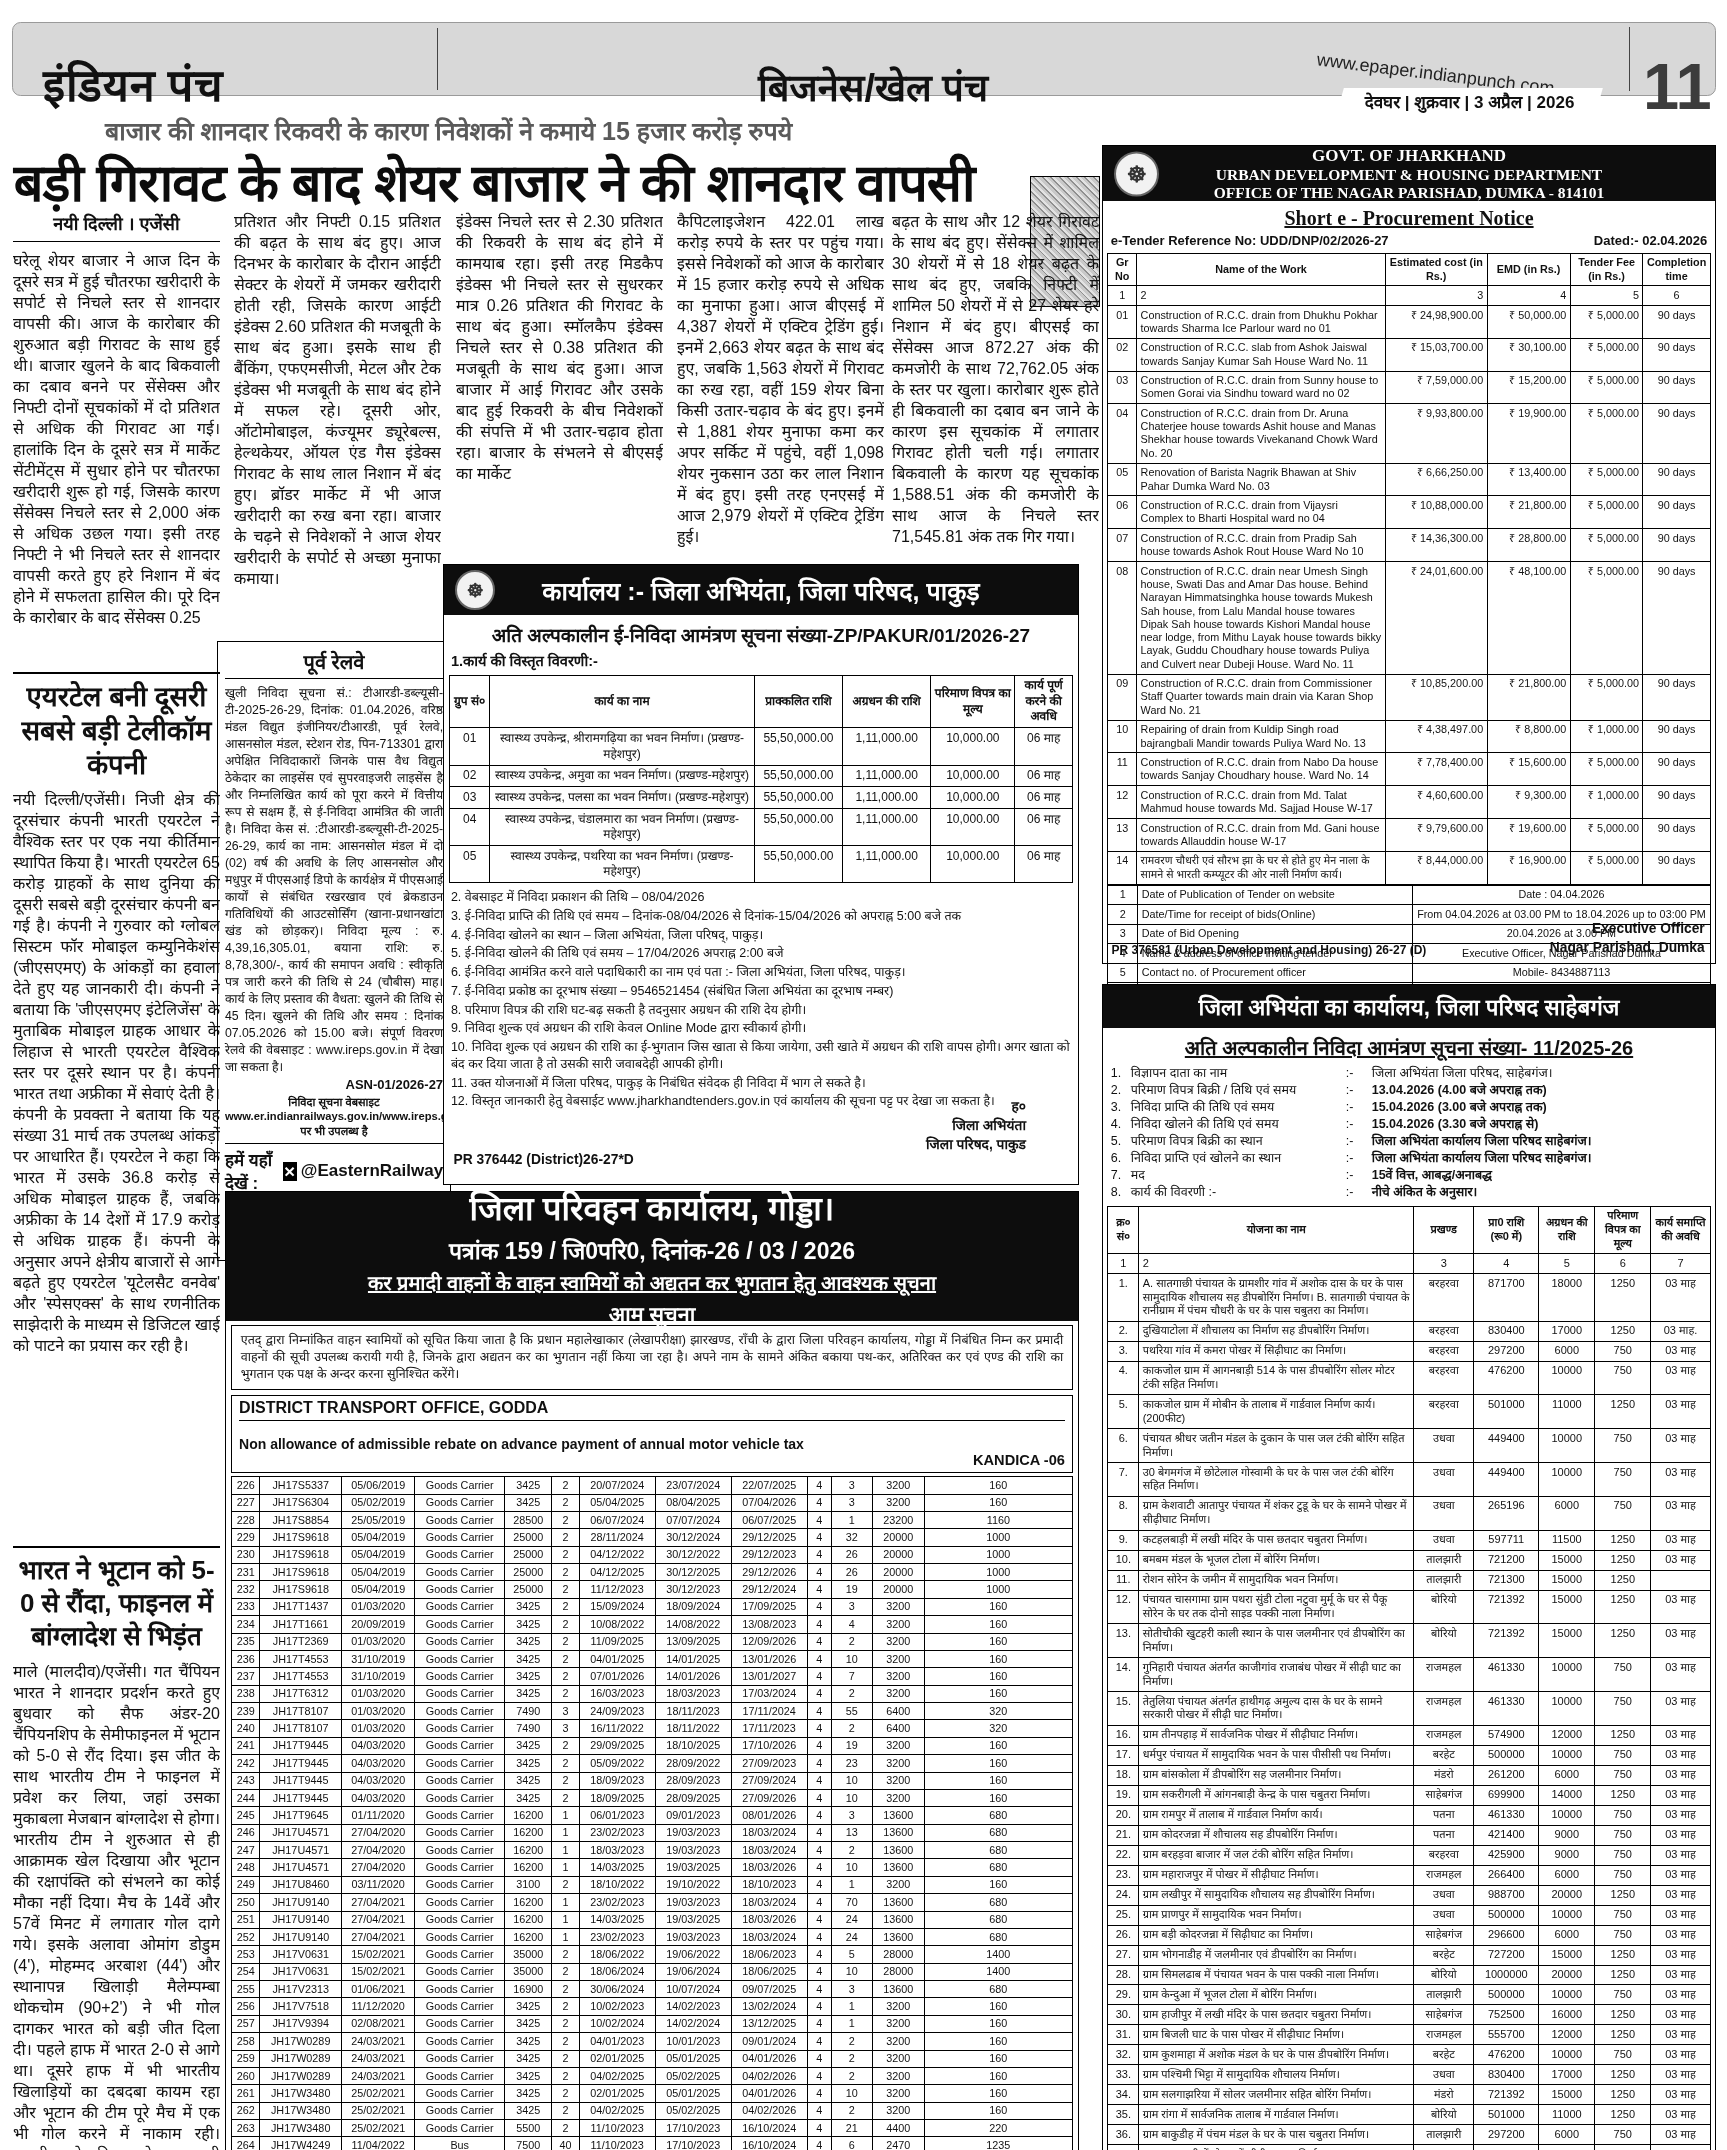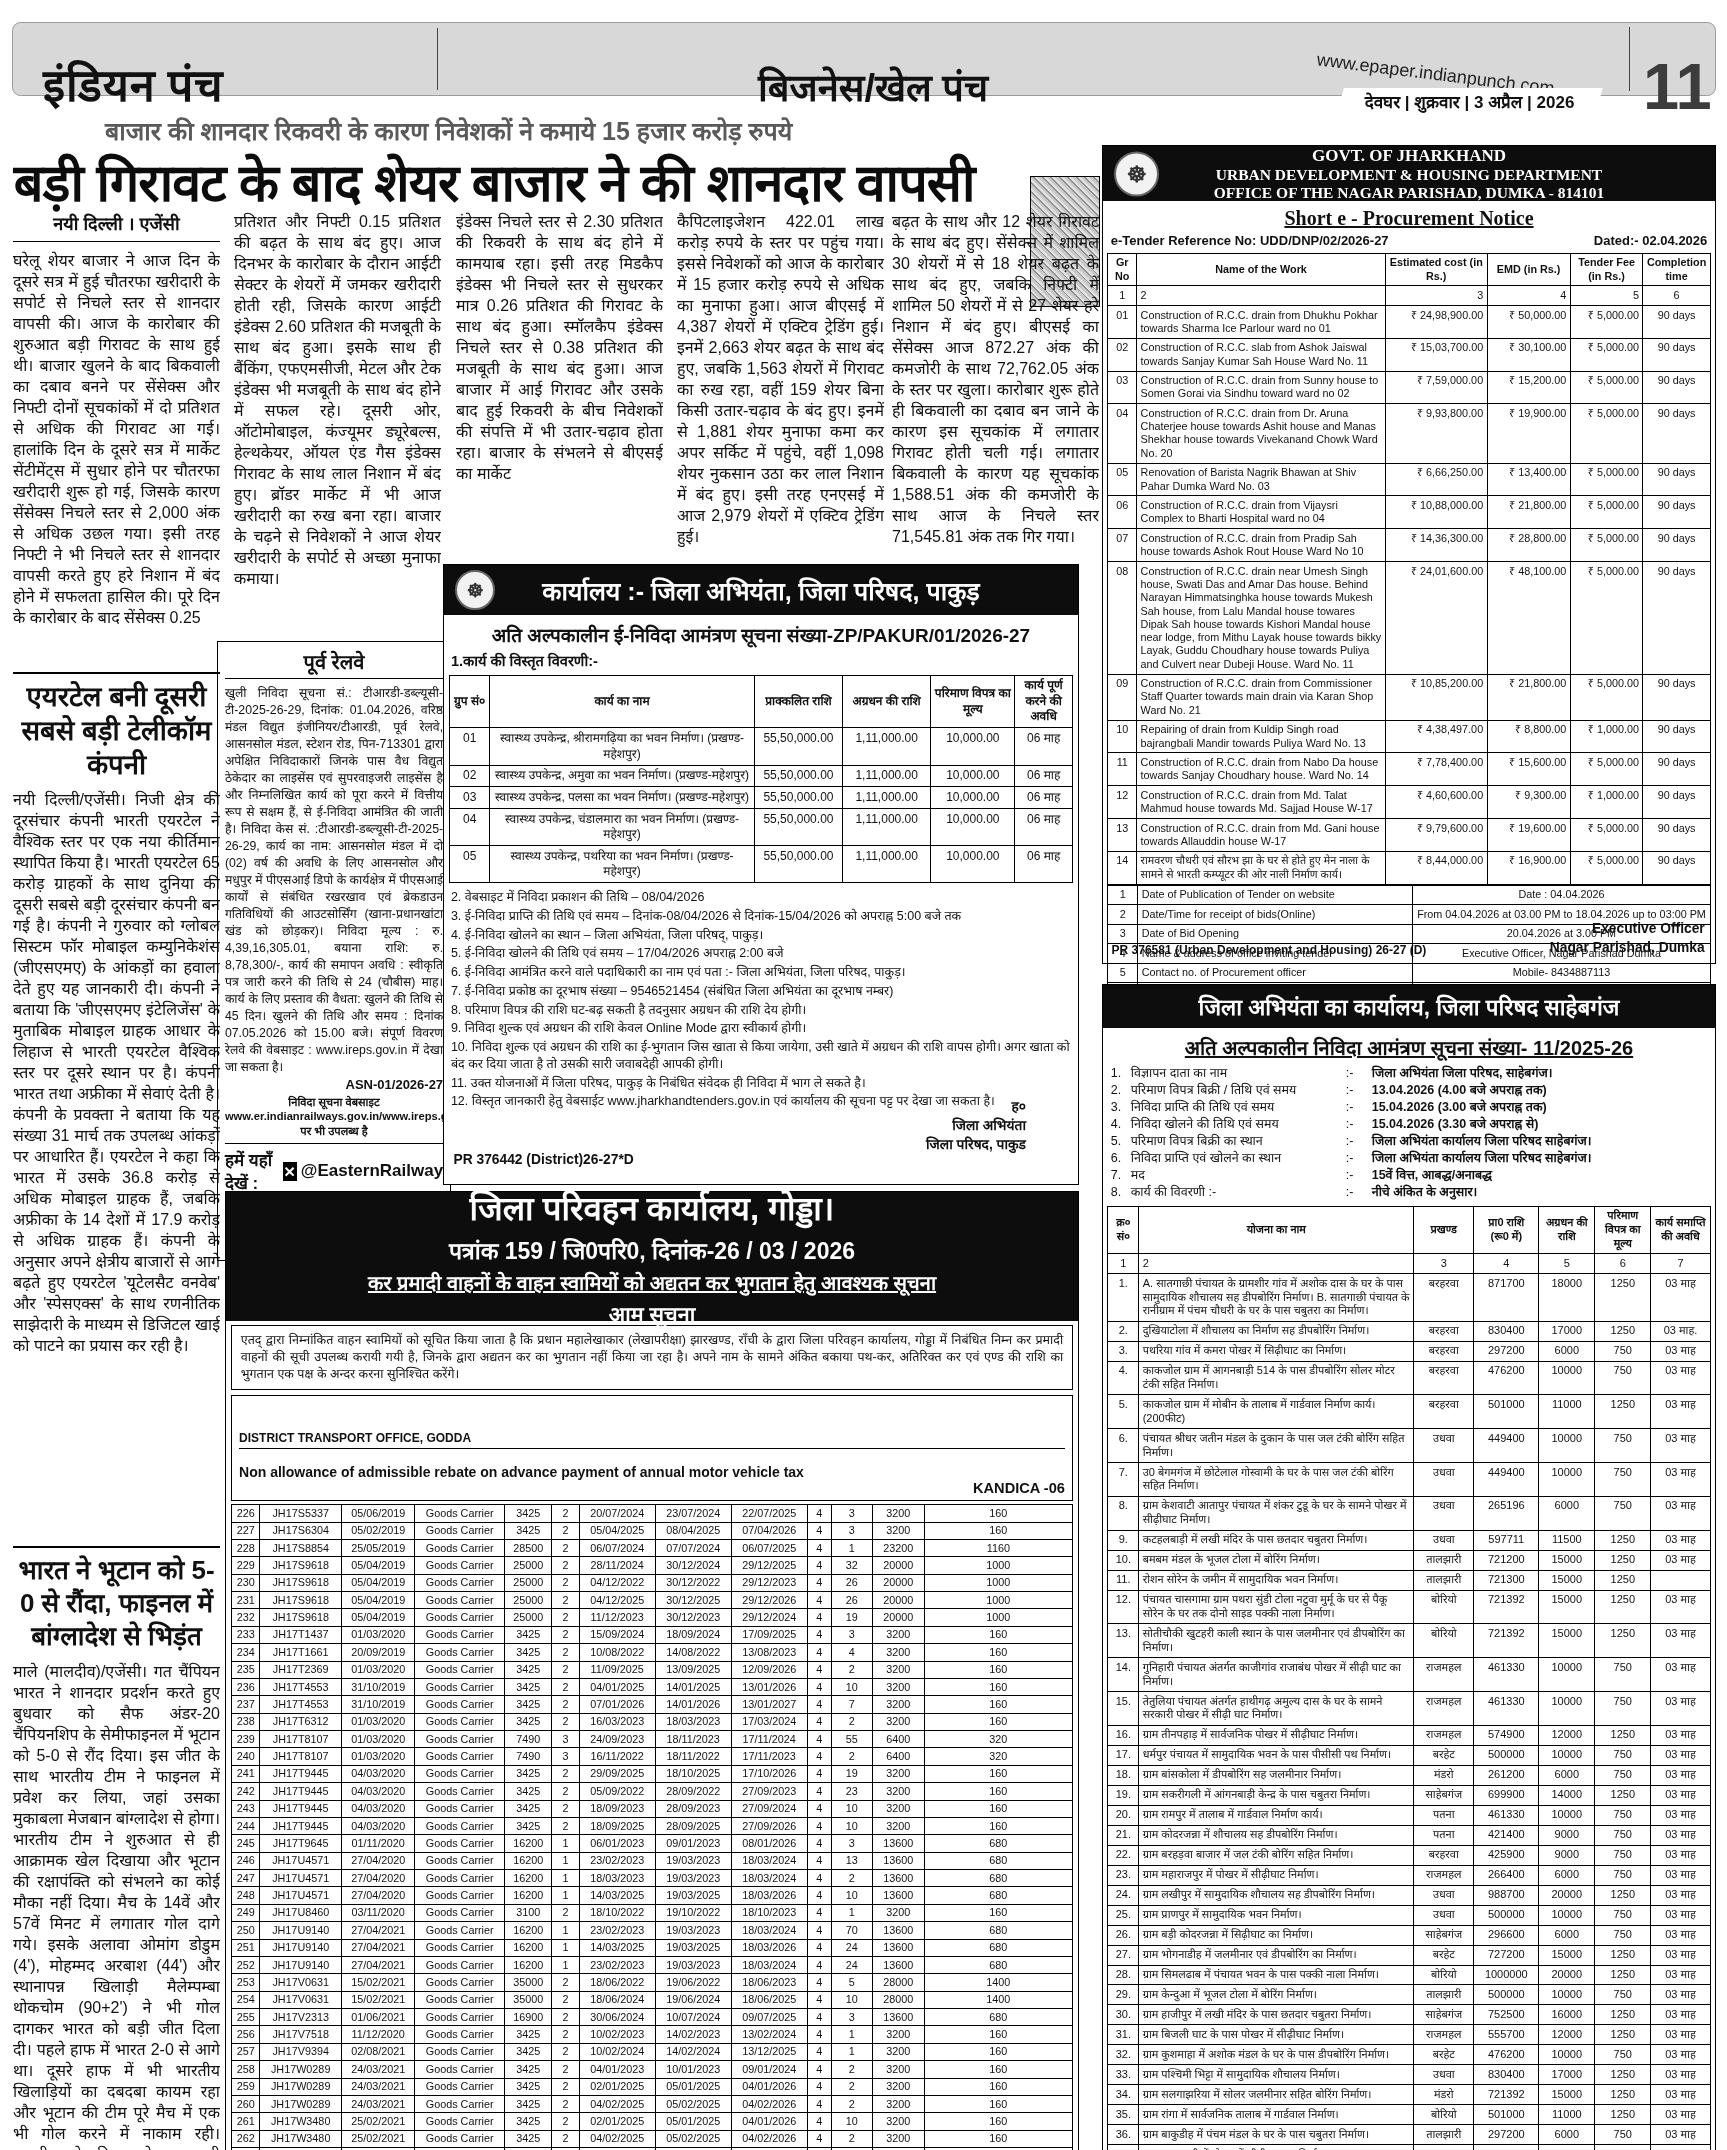--- a/index.html
+++ b/index.html
@@ -436,21 +436,21 @@
 
   <div class="nbox" id="godda">
     <div class="banner">
       <div style="font-size:33px;font-weight:bold;">जिला परिवहन कार्यालय, गोड्डा।</div>
       <div style="font-size:23px;font-weight:bold;margin-top:3.4px;">पत्रांक 159 / जि0परि0, दिनांक-26 / 03 / 2026</div>
       <div style="font-size:20px;font-weight:bold;margin-top:3.4px;text-decoration:underline;">कर प्रमादी वाहनों के वाहन स्वामियों को अद्यतन कर भुगतान हेतु आवश्यक सूचना</div>
       <div style="font-size:21.5px;font-weight:bold;margin-top:2.6px;">आम सूचना</div>
     </div>
     <div style="font-size:12.5px;line-height:17px;text-align:justify;padding:6px 8.6px;border:0.9px solid #000;margin:4.3px 5.2px;">एतद् द्वारा निम्नांकित वाहन स्वामियों को सूचित किया जाता है कि प्रधान महालेखाकार (लेखापरीक्षा) झारखण्ड, राँची के द्वारा जिला परिवहन कार्यालय, गोड्डा में निबंधित निम्न कर प्रमादी वाहनों की सूची उपलब्ध करायी गयी है, जिनके द्वारा अद्यतन कर का भुगतान नहीं किया जा रहा है। अपने नाम के सामने अंकित बकाया पथ-कर, अतिरिक्त कर एवं एण्ड की राशि का भुगतान एक पक्ष के अन्दर करना सुनिश्चित करेंगे।</div>
     <div style="border:0.9px solid #000;margin:0 5.2px;padding:3.4px 6.9px;">
-      <div class="b" style="font-size:12px;margin-top:32px;">DISTRICT TRANSPORT OFFICE, GODDA</div>
+      <div class="b" style="font-size:16px;">DISTRICT TRANSPORT OFFICE, GODDA</div>
       <div class="b" style="font-size:14px;border-top:0.9px solid #000;margin-top:3.4px;padding-top:15px;">Non allowance of admissible rebate on advance payment of annual motor vehicle tax</div>
       <div class="b right" style="font-size:14.6px;">KANDICA -06</div>
     </div>
     <table style="margin:3.4px 5.2px 0 5.2px;width:calc(100% - 10.3px);">
       <colgroup>
           <col style="width:28px">
           <col style="width:82px">
           <col style="width:73px">
           <col style="width:90px">
           <col style="width:47px">
@@ -1072,21 +1072,21 @@
   <div class="nbox" id="sahe">
     <div class="banner" style="font-size:22.4px;font-weight:bold;">
       <span>जिला अभियंता का कार्यालय, जिला परिषद साहेबगंज</span>
     </div>
     <div class="center b" style="font-size:20px;text-decoration:underline;margin:6px 0 4.3px 0;">अति अल्पकालीन निविदा आमंत्रण सूचना संख्या- 11/2025-26</div>
     <div style="padding:0 7.7px;">
         <div class="metaline">
           <span style="width: 20px; flex: 0 0 auto;">1.</span>
           <span class="ml">विज्ञापन दाता का नाम</span>
           <span class="sep">:-</span>
-          <span style="font-weight: bold;">जिला अभियंता जिला परिषद, साहेबगंज।</span>
+          <span style="font-weight: normal;">जिला अभियंता जिला परिषद, साहेबगंज।</span>
         </div>
         <div class="metaline">
           <span style="width: 20px; flex: 0 0 auto;">2.</span>
           <span class="ml">परिमाण विपत्र बिक्री / तिथि एवं समय</span>
           <span class="sep">:-</span>
           <span style="font-weight: bold;">13.04.2026 (4.00 बजे अपराह्न तक)</span>
         </div>
         <div class="metaline">
           <span style="width: 20px; flex: 0 0 auto;">3.</span>
           <span class="ml">निविदा प्राप्ति की तिथि एवं समय</span>

